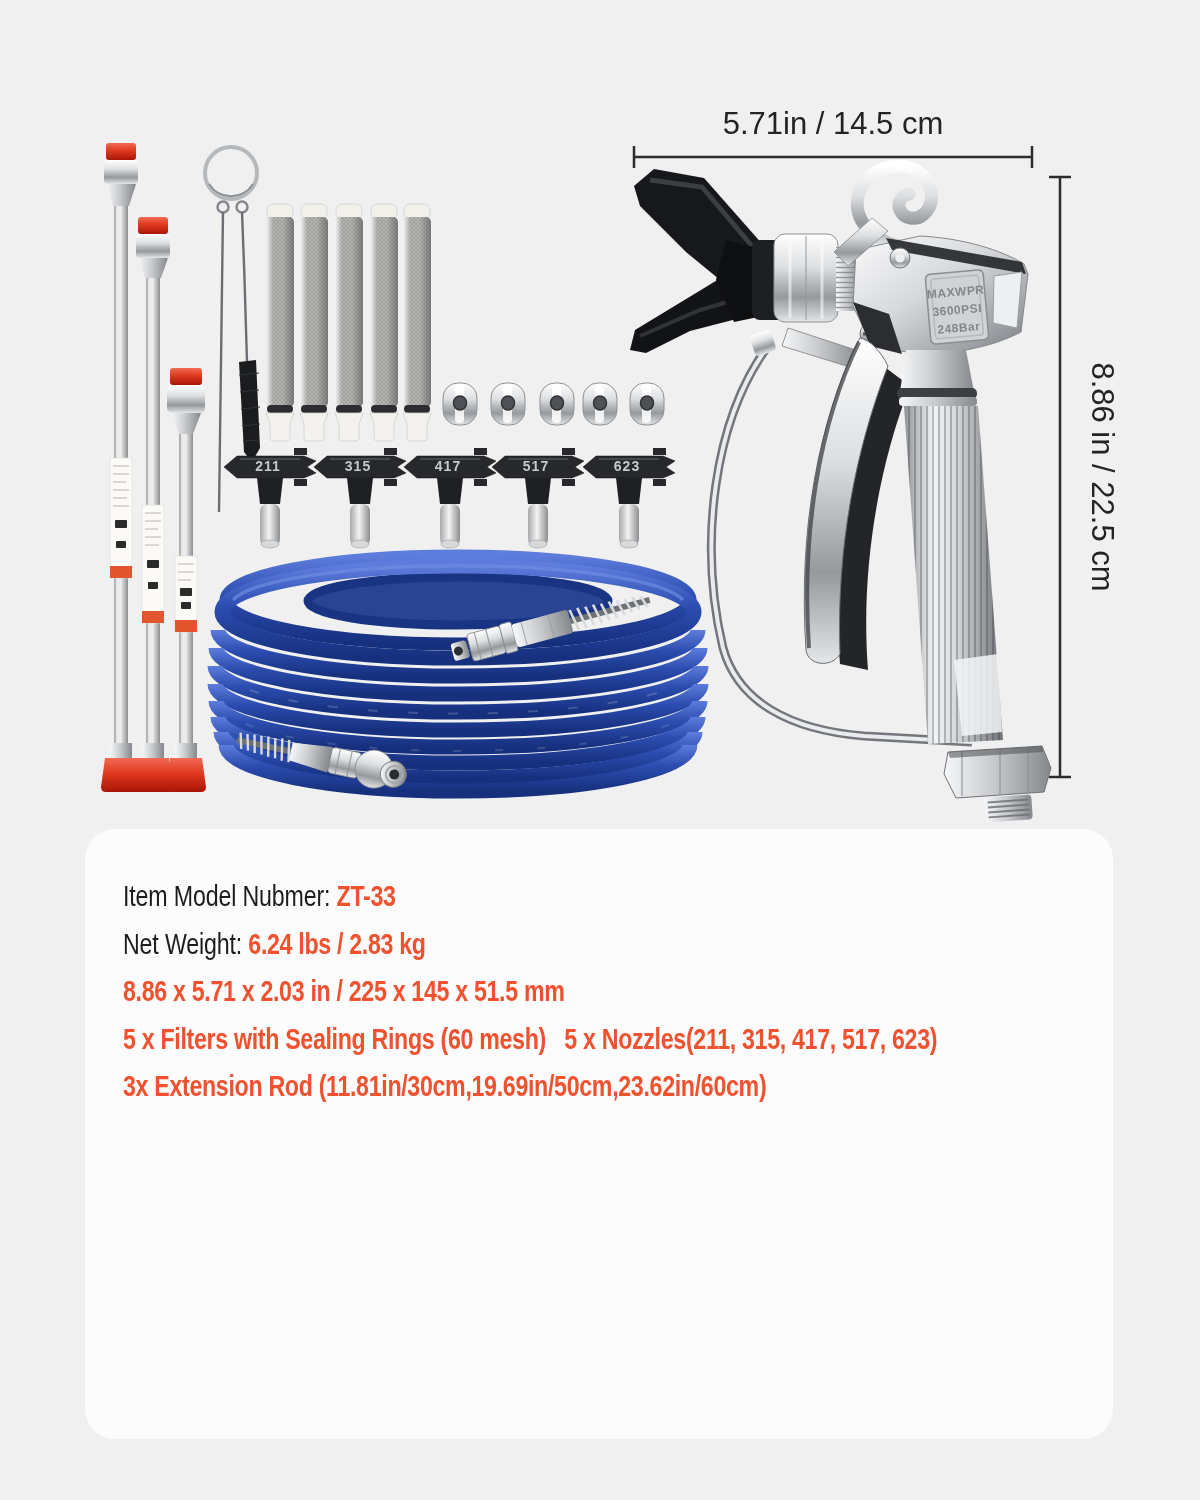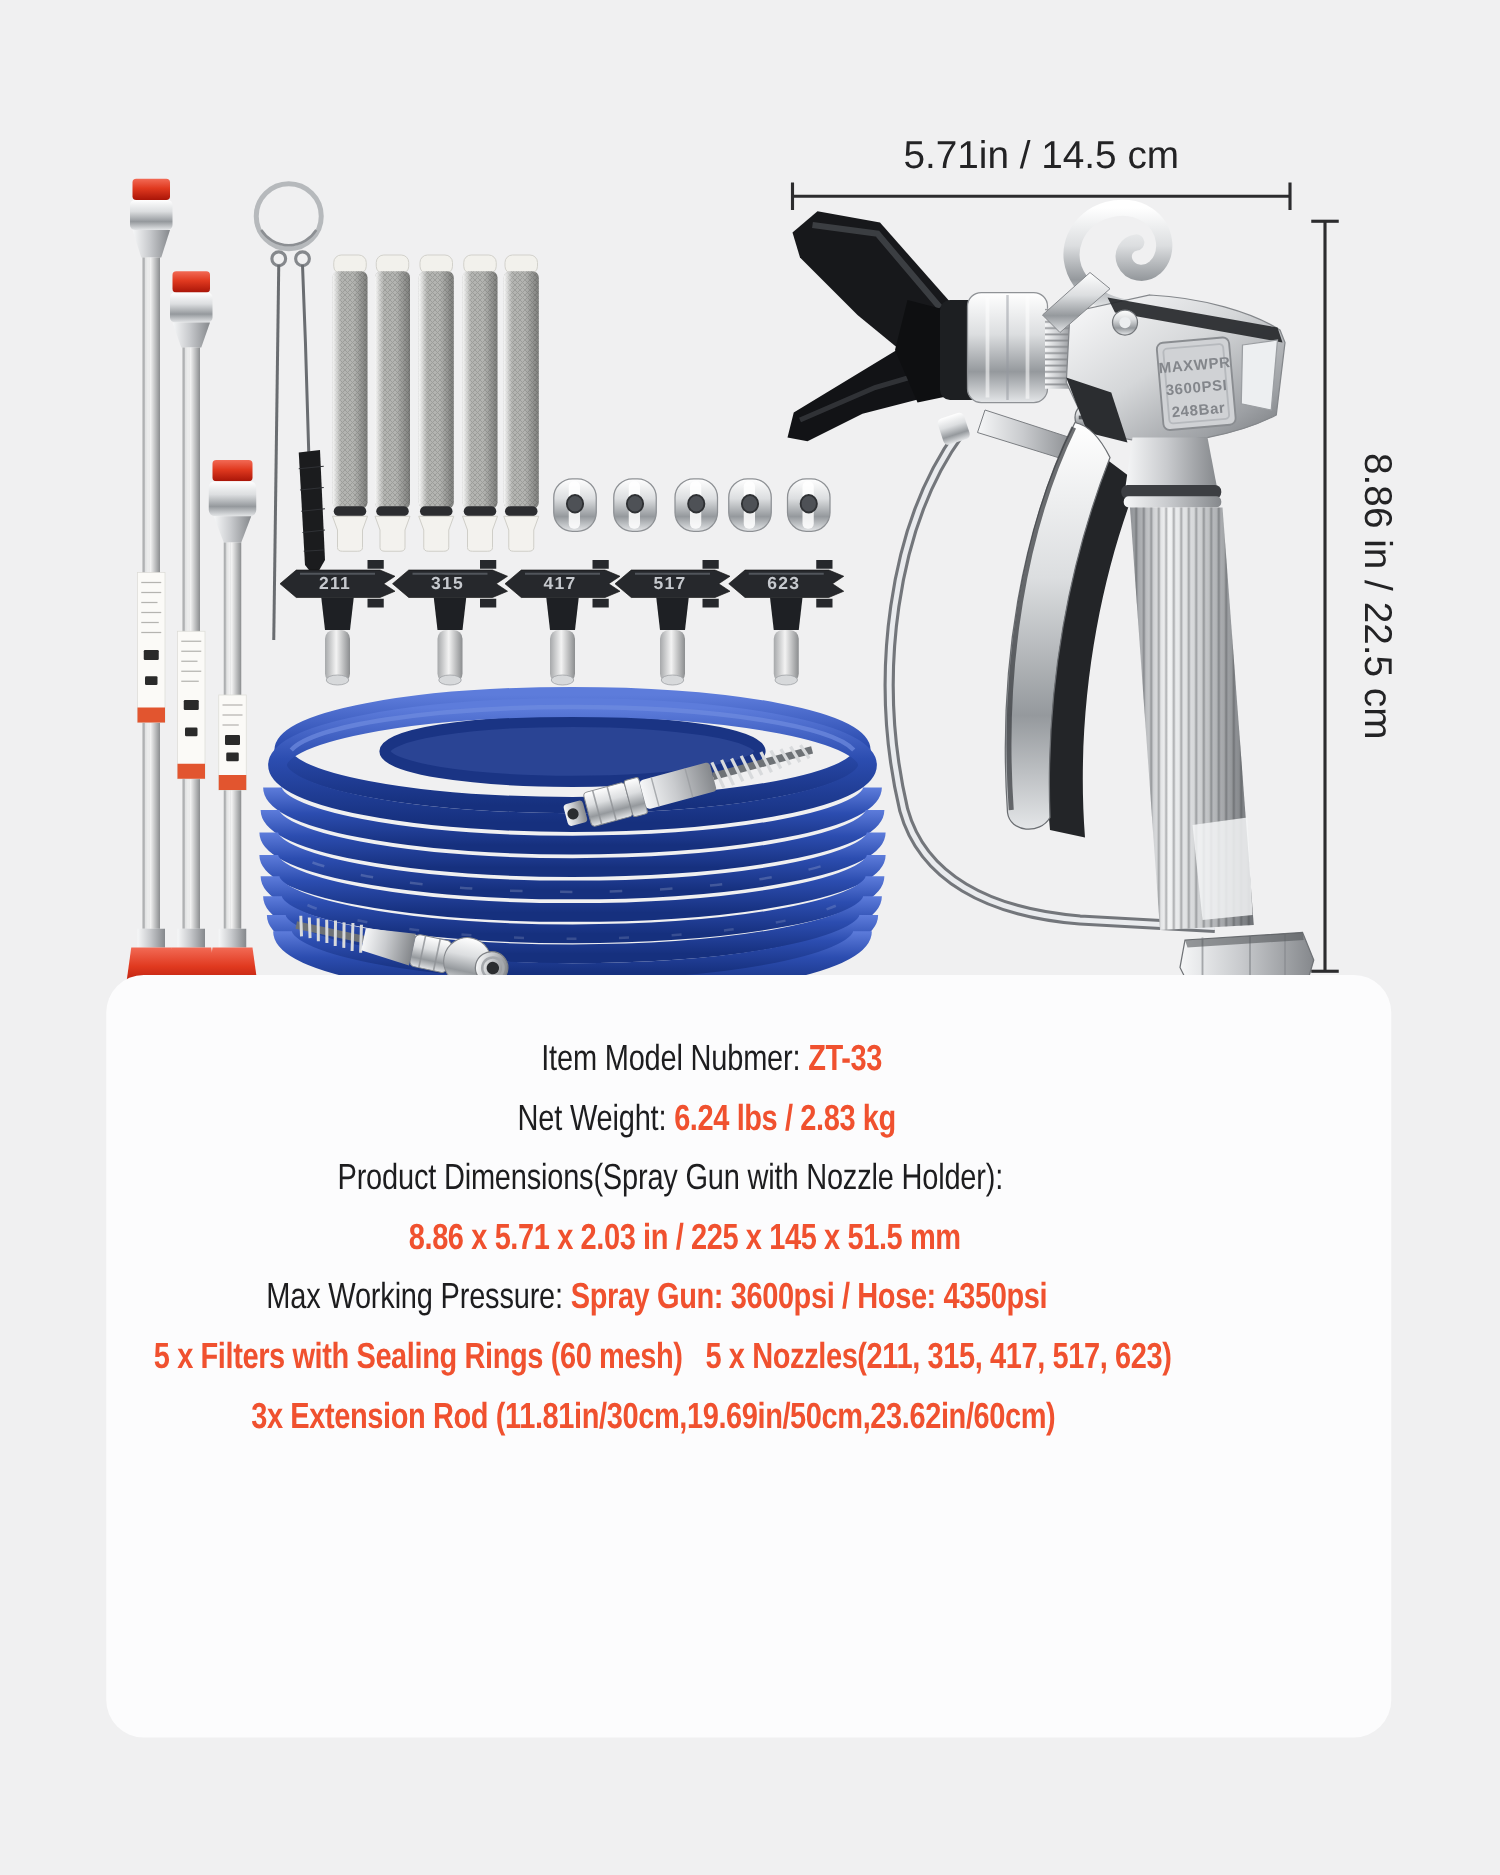--- a/index.html
+++ b/index.html
@@ -4,23 +4,23 @@
 <style>
   html,body{margin:0;padding:0;background:#e4e4e6;}
   .stage{position:relative;width:1200px;height:1500px;background:#f0f0f1;overflow:hidden;
          font-family:"Liberation Sans",sans-serif;}
   .scene{position:absolute;left:0;top:0;}
   svg text.dim{font-family:"Liberation Sans",sans-serif;font-size:31px;fill:#232325;}
   svg text.noz{font-family:"Liberation Sans",sans-serif;font-size:14px;font-weight:bold;
                fill:#c6c9ce;letter-spacing:1px;}
   svg text.engrave{font-family:"Liberation Sans",sans-serif;font-size:12px;font-weight:bold;
                fill:#83868b;letter-spacing:.5px;}
-  .spec-card{position:absolute;left:85px;top:780px;width:1028px;height:610px;
+  .spec-card{position:absolute;left:85px;top:829px;width:1028px;height:610px;
              background:#fcfcfd;border-radius:30px;box-sizing:border-box;
-             padding:44px 30px 0 38px;text-align:center;}
+             padding:44px 30px 0 38px;}
   .spec-row{height:47.6px;font-size:29px;line-height:47.6px;}
   .squeeze{display:inline-block;transform:scaleX(.8);transform-origin:0 50%;white-space:pre;}
   .spec-row .k{color:#1d1d1f;font-weight:400;letter-spacing:-0.2px;}
   .spec-row .v{color:#f0512f;font-weight:700;letter-spacing:-0.4px;}
 </style>
 </head>
 <body>
 
 <div class="stage">
 
@@ -434,20 +434,18 @@
     <line x1="1049" y1="177" x2="1071" y2="177"></line>
     <line x1="1049" y1="777" x2="1071" y2="777"></line>
   </g>
   <text class="dim" x="833" y="134" text-anchor="middle">5.71in / 14.5 cm</text>
   <text class="dim" x="1092" y="477" text-anchor="middle" transform="rotate(90 1092 477)">8.86 in / 22.5 cm</text>
 </svg>
 
 <div class="spec-card">
   <div class="spec-row"><div class="squeeze"><span class="k">Item Model Nubmer: </span><span class="v">ZT-33</span></div></div>
   <div class="spec-row"><div class="squeeze"><span class="k">Net Weight: </span><span class="v">6.24 lbs / 2.83 kg</span></div></div>
-  <div class="spec-row"><div class="squeeze"><span class="k">Product Dimensions(Spray Gun with Nozzle Holder):</span><span class="v"></span></div></div>
   <div class="spec-row"><div class="squeeze"><span class="k"></span><span class="v">8.86 x 5.71 x 2.03 in / 225 x 145 x 51.5 mm</span></div></div>
-  <div class="spec-row"><div class="squeeze"><span class="k">Max Working Pressure: </span><span class="v">Spray Gun: 3600psi / Hose: 4350psi</span></div></div>
   <div class="spec-row"><div class="squeeze"><span class="k"></span><span class="v">5 x Filters with Sealing Rings (60 mesh)   5 x Nozzles(211, 315, 417, 517, 623)</span></div></div>
   <div class="spec-row"><div class="squeeze"><span class="k"></span><span class="v">3x Extension Rod (11.81in/30cm,19.69in/50cm,23.62in/60cm)</span></div></div>
 </div>
 
 </div>
 
 </body></html>

